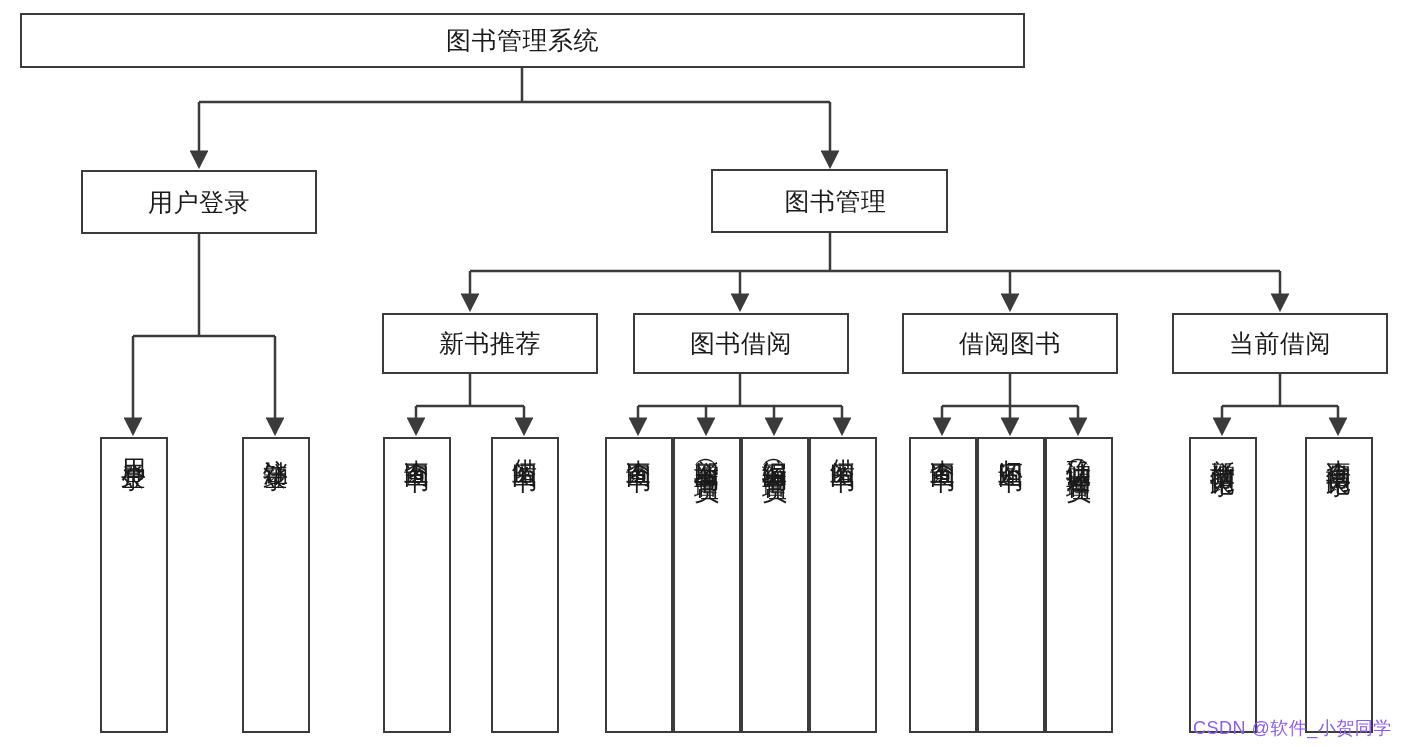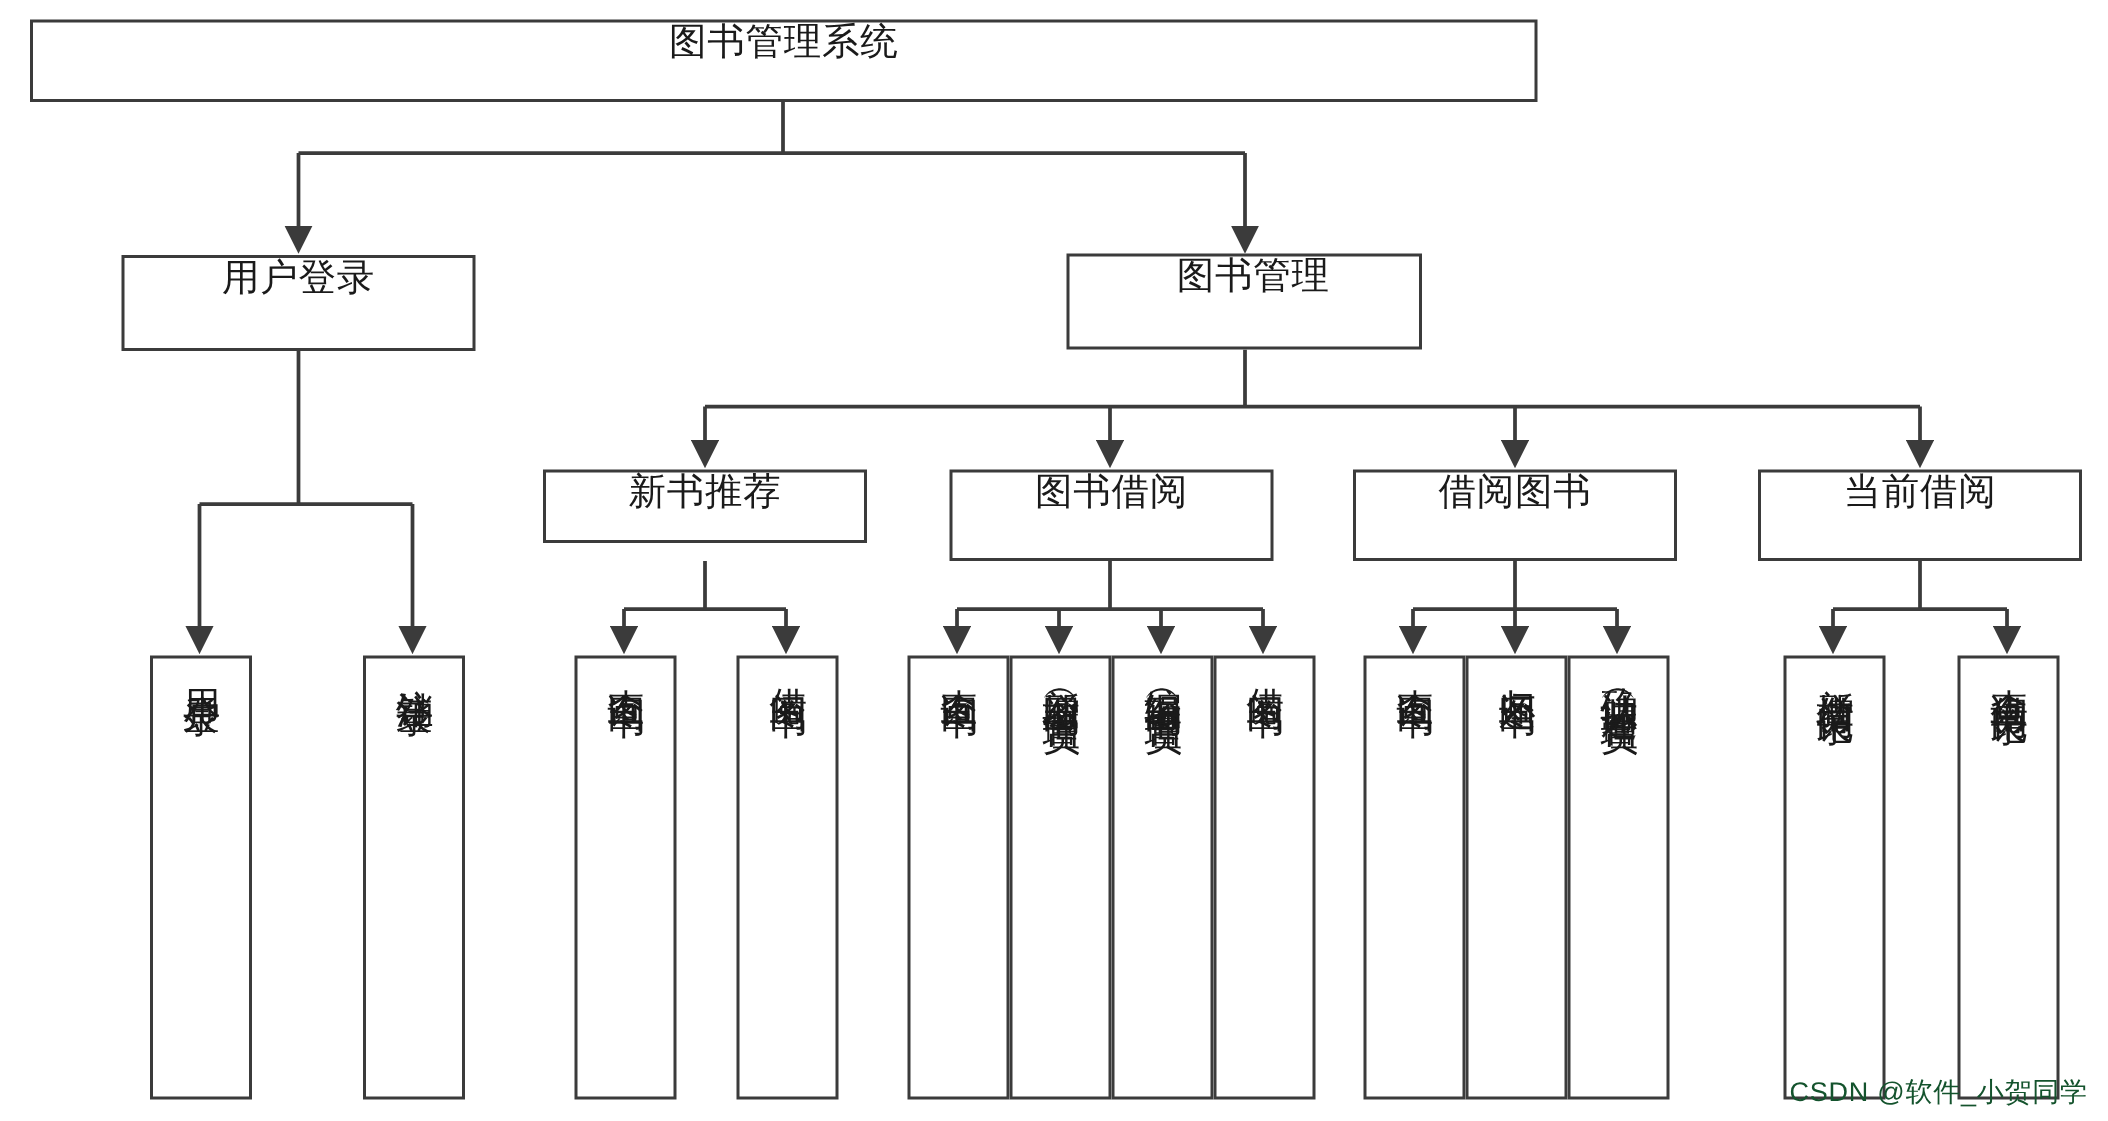--- a/index.html
+++ b/index.html
@@ -24,20 +24,21 @@
     width: 1405px;
     height: 747px;
     pointer-events: none;
   }
   .node {
     position: absolute;
     box-sizing: border-box;
     border: 2.5px solid #3b3b3b;
     background: #ffffff;
     display: flex;
+    align-items: center;
     justify-content: center;
     color: #1a1a1a;
   }
   .node .label {
     display: block;
     text-align: center;
     line-height: 1.06;
     white-space: nowrap;
   }
   
@@ -58,21 +59,21 @@
     writing-mode: vertical-rl;
     text-orientation: upright;
     font-size: 25px;
     line-height: 1.12;
     letter-spacing: 3px;
     white-space: nowrap;
   }
   .watermark {
     position: absolute;
     font-size: 18px;
-    color: #14532d;
+    color: #8b5cf6;
     white-space: nowrap;
     letter-spacing: 0.5px;
   }
 </style>
 </head>
 <body>
 
 <div id="canvas">
 
   <svg class="connectors" viewBox="0 0 1405 747">
@@ -133,21 +134,21 @@
   </div>
 
   <div class="node h" style="left:81px; top:170px; width:236px; height:64px;">
     <span class="label">用户登录</span>
   </div>
 
   <div class="node h" style="left:711px; top:169px; width:237px; height:64px;padding-left:12px;">
     <span class="label">图书管理</span>
   </div>
 
-  <div class="node h" style="left:362px; top:313px; width:216px; height:49px;">
+  <div class="node h" style="left:382px; top:313px; width:216px; height:61px;">
     <span class="label">新书推荐</span>
   </div>
 
   <div class="node h" style="left:633px; top:313px; width:216px; height:61px;">
     <span class="label">图书借阅</span>
   </div>
 
   <div class="node h" style="left:902px; top:313px; width:216px; height:61px;">
     <span class="label">借阅图书</span>
   </div>

